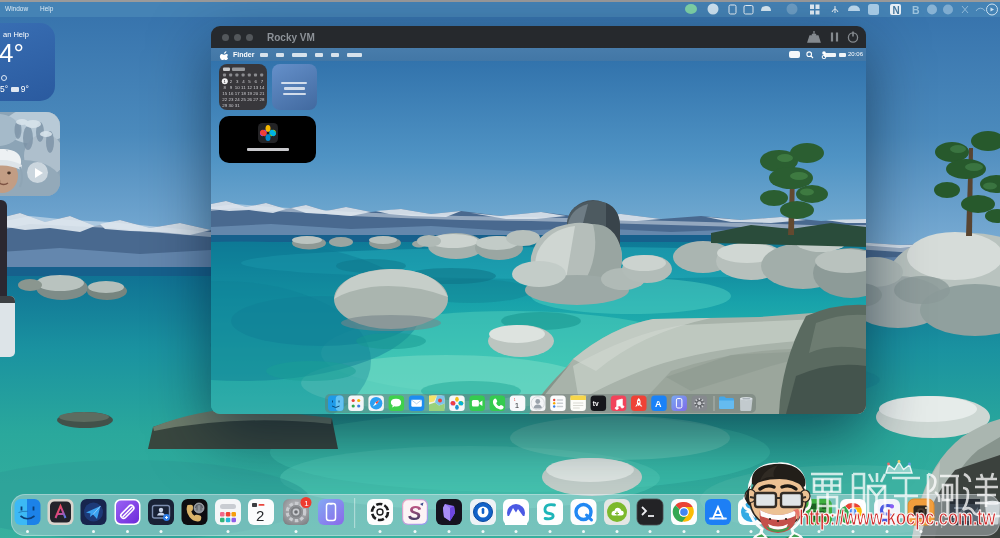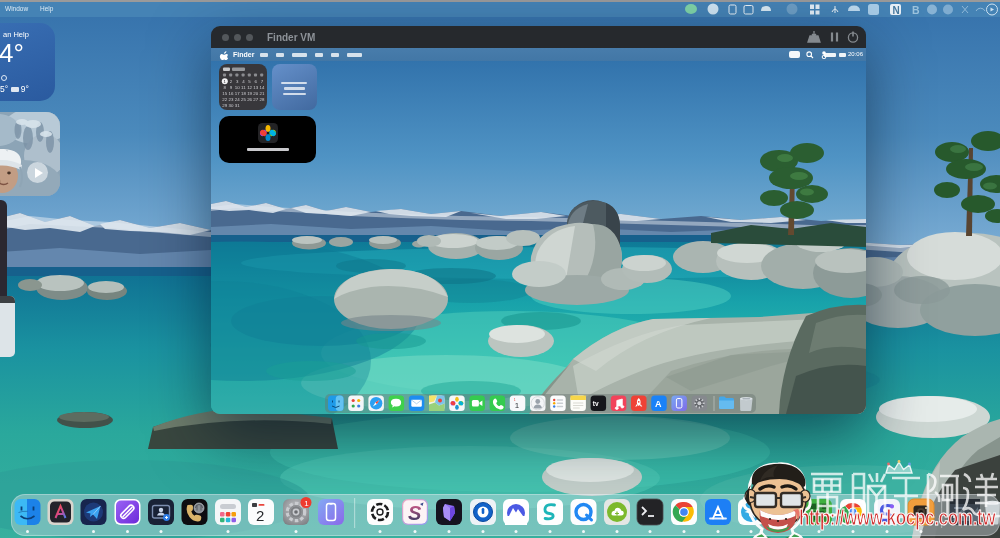--- a/index.html
+++ b/index.html
@@ -172,21 +172,21 @@
 <div class="abs" style="left:-10px;top:296px;width:25px;height:61px;border-radius:5px;background:#dde4e8;overflow:hidden;">
   <div style="width:100%;height:7px;background:#3c4043;"></div>
 </div>
 
 <div class="abs" id="vmwin" style="left:211px;top:26px;width:655px;height:388px;border-radius:9px;box-shadow:0 22px 60px rgba(0,20,40,0.55);overflow:hidden;">
 
   <div class="abs" style="left:0;top:0;width:655px;height:22px;background:#26292d;">
     <div class="abs" style="left:11px;top:7.5px;width:7px;height:7px;border-radius:50%;background:#53575b;"></div>
     <div class="abs" style="left:23px;top:7.5px;width:7px;height:7px;border-radius:50%;background:#53575b;"></div>
     <div class="abs" style="left:35px;top:7.5px;width:7px;height:7px;border-radius:50%;background:#53575b;"></div>
-    <div class="abs" style="left:56px;top:5.5px;color:#8d9298;font-size:10px;font-weight:600;">Finder VM</div>
+    <div class="abs" style="left:56px;top:5.5px;color:#8d9298;font-size:10px;font-weight:600;">Rocky VM</div>
     <svg class="abs" style="left:595px;top:3px;" width="55" height="16" viewBox="0 0 55 16">
       <g stroke="#84898e" fill="none" stroke-width="1.3">
         <path d="M2,13 L4,7 L12,7 L14,13 Z M8,2 L8,7 M6,5 L8,7 L10,5" fill="#84898e"></path>
         <path d="M26,3.5 L26,12.5 M31,3.5 L31,12.5" stroke-width="2.2"></path>
         <circle cx="47" cy="8.5" r="4.6"></circle>
         <path d="M47,2.5 L47,7.5" stroke-width="1.6"></path>
       </g>
     </svg>
   </div>
 

